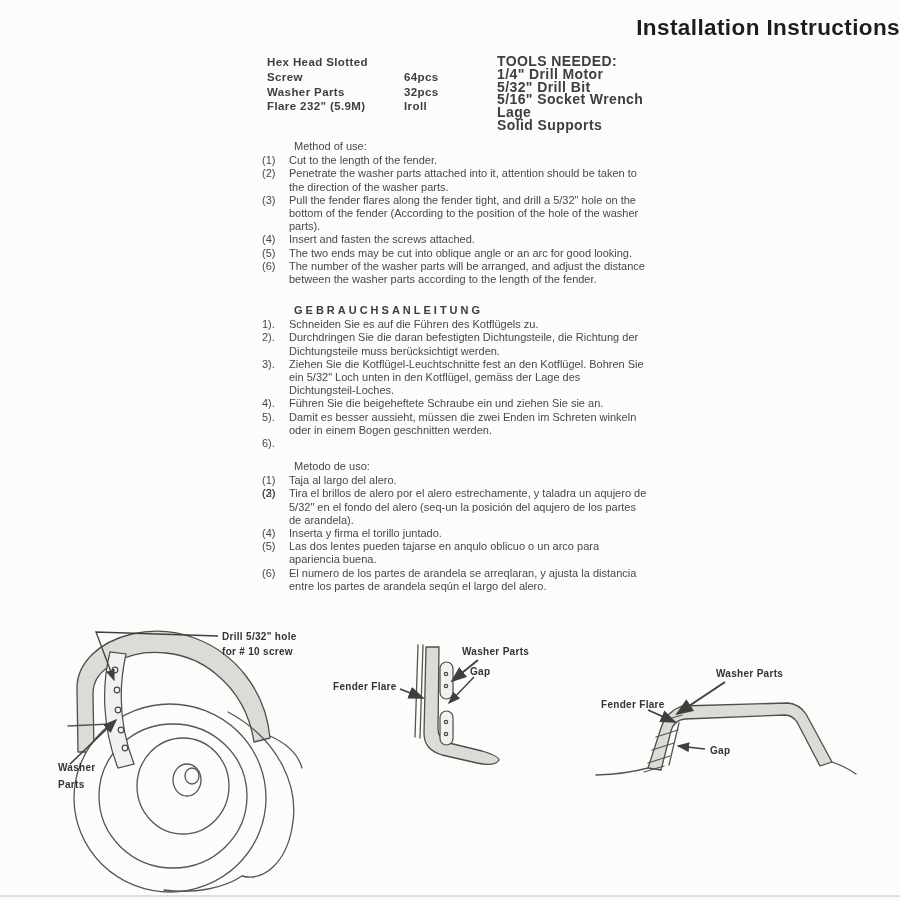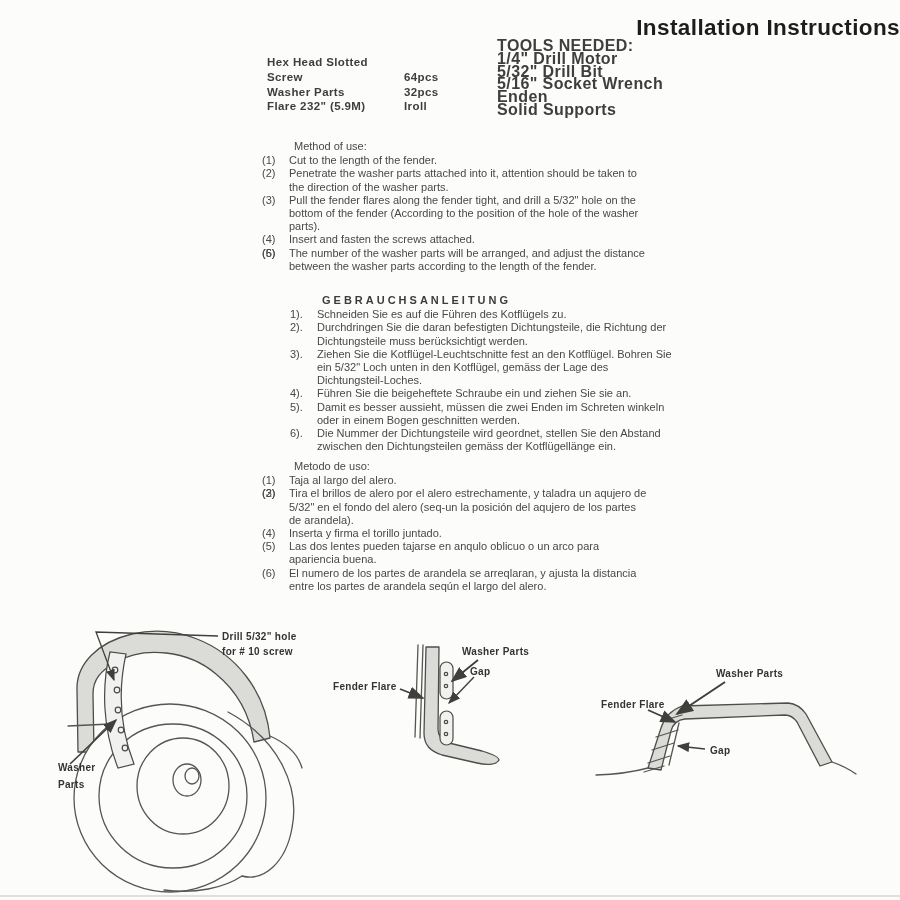--- a/index.html
+++ b/index.html
@@ -14,30 +14,30 @@
     color:#1d1d1d; letter-spacing:0.4px;
   }
   .parts {
     position:absolute; left:252px; top:55px; width:235px;
     font-size:11.5px; font-weight:600; color:#3e3e3e;
     letter-spacing:0.4px; line-height:14.8px;
   }
   .prow { display:flex; }
   .plabel { width:137px;padding-left:15px; }
   .tools {
-    position:absolute; left:497px; top:40px; width:210px;
-    font-size:16px; font-weight:600; color:#3e3e3e;
+    position:absolute; left:497px; top:55px; width:210px;
+    font-size:14px; font-weight:600; color:#3e3e3e;
     letter-spacing:0.4px; line-height:12.8px;
   }
   .section {
     position:absolute; left:262px; width:388px;
     font-size:11px; line-height:13.2px; color:#484848;
   }
   .sec-en { top:140px; }
-  .sec-de { top:294px;margin-left:28px; }
+  .sec-de { top:304px; }
   .sec-es { top:460px; }
   .sec-head { margin-bottom:1px;padding-left:32px; }
   .de-head { font-weight:700; letter-spacing:3px; color:#3c3c3c; }
   .step { position:relative; padding-left:27px; }
   .step .num { position:absolute; left:0; top:0; }
   .svg-wheel   { position:absolute; left:40px;  top:618px; }
   .svg-cross   { position:absolute; left:328px; top:633px; }
   .svg-profile { position:absolute; left:588px; top:653px; }
   svg { overflow:visible; }
   svg text { font-family:"Liberation Sans", sans-serif; font-size:10px; font-weight:700; fill:#333333; letter-spacing:0.3px; }
@@ -73,42 +73,42 @@
       <span class="plabel">Flare 232" (5.9M)</span>
       <span class="pqty">Iroll</span>
     </div>
   </div>
 
   <div class="tools">
     <div>TOOLS NEEDED:</div>
     <div>1/4" Drill Motor</div>
     <div>5/32" Drill Bit</div>
     <div>5/16" Socket Wrench</div>
-    <div>Enden</div>
+    <div>Lage</div>
     <div>Solid Supports</div>
   </div>
 
   <div class="section sec-en">
     <div class="sec-head">Method of use:</div>
     <div class="step"><span class="num">(1)</span><span>Cut to the length of the fender.</span></div>
     <div class="step"><span class="num">(2)</span><span>Penetrate the washer parts attached into it, attention should be taken to the direction of the washer parts.</span></div>
     <div class="step"><span class="num">(3)</span><span>Pull the fender flares along the fender tight, and drill a 5/32" hole on the bottom of the fender (According to the position of the hole of the washer parts).</span></div>
     <div class="step"><span class="num">(4)</span><span>Insert and fasten the screws attached.</span></div>
-    <div class="step"><span class="num">(5)</span></div>
+    <div class="step"><span class="num">(5)</span><span>The two ends may be cut into oblique angle or an arc for good looking.</span></div>
     <div class="step"><span class="num">(6)</span><span>The number of the washer parts will be arranged, and adjust the distance between the washer parts according to the length of the fender.</span></div>
   </div>
 
   <div class="section sec-de">
     <div class="sec-head de-head">GEBRAUCHSANLEITUNG</div>
     <div class="step"><span class="num">1).</span><span>Schneiden Sie es auf die Führen des Kotflügels zu.</span></div>
     <div class="step"><span class="num">2).</span><span>Durchdringen Sie die daran befestigten Dichtungsteile, die Richtung der Dichtungsteile muss berücksichtigt werden.</span></div>
     <div class="step"><span class="num">3).</span><span>Ziehen Sie die Kotflügel-Leuchtschnitte fest an den Kotflügel. Bohren Sie ein 5/32" Loch unten in den Kotflügel, gemäss der Lage des Dichtungsteil-Loches.</span></div>
     <div class="step"><span class="num">4).</span><span>Führen Sie die beigeheftete Schraube ein und ziehen Sie sie an.</span></div>
     <div class="step"><span class="num">5).</span><span>Damit es besser aussieht, müssen die zwei Enden im Schreten winkeln oder in einem Bogen geschnitten werden.</span></div>
-    <div class="step"><span class="num">6).</span><span>Die Nummer der Dichtungsteile wird geordnet, stellen Sie den Abstand zwischen den Dichtungsteilen gemäss der Kotflügellänge ein.</span></div>
+    <div class="step"><span class="num">6).</span></div>
   </div>
 
   <div class="section sec-es">
     <div class="sec-head">Metodo de uso:</div>
     <div class="step"><span class="num">(1)</span><span>Taja al largo del alero.</span></div>
     <div class="step"><span class="num">(2)</span></div>
     <div class="step"><span class="num">(3)</span><span>Tira el brillos de alero por el alero estrechamente, y taladra un aqujero de 5/32" en el fondo del alero (seq-un la posición del aqujero de los partes de arandela).</span></div>
     <div class="step"><span class="num">(4)</span><span>Inserta y firma el torillo juntado.</span></div>
     <div class="step"><span class="num">(5)</span><span>Las dos lentes pueden tajarse en anqulo oblicuo o un arco para apariencia buena.</span></div>
     <div class="step"><span class="num">(6)</span><span>El numero de los partes de arandela se arreqlaran, y ajusta la distancia entre los partes de arandela seqún el largo del alero.</span></div>

